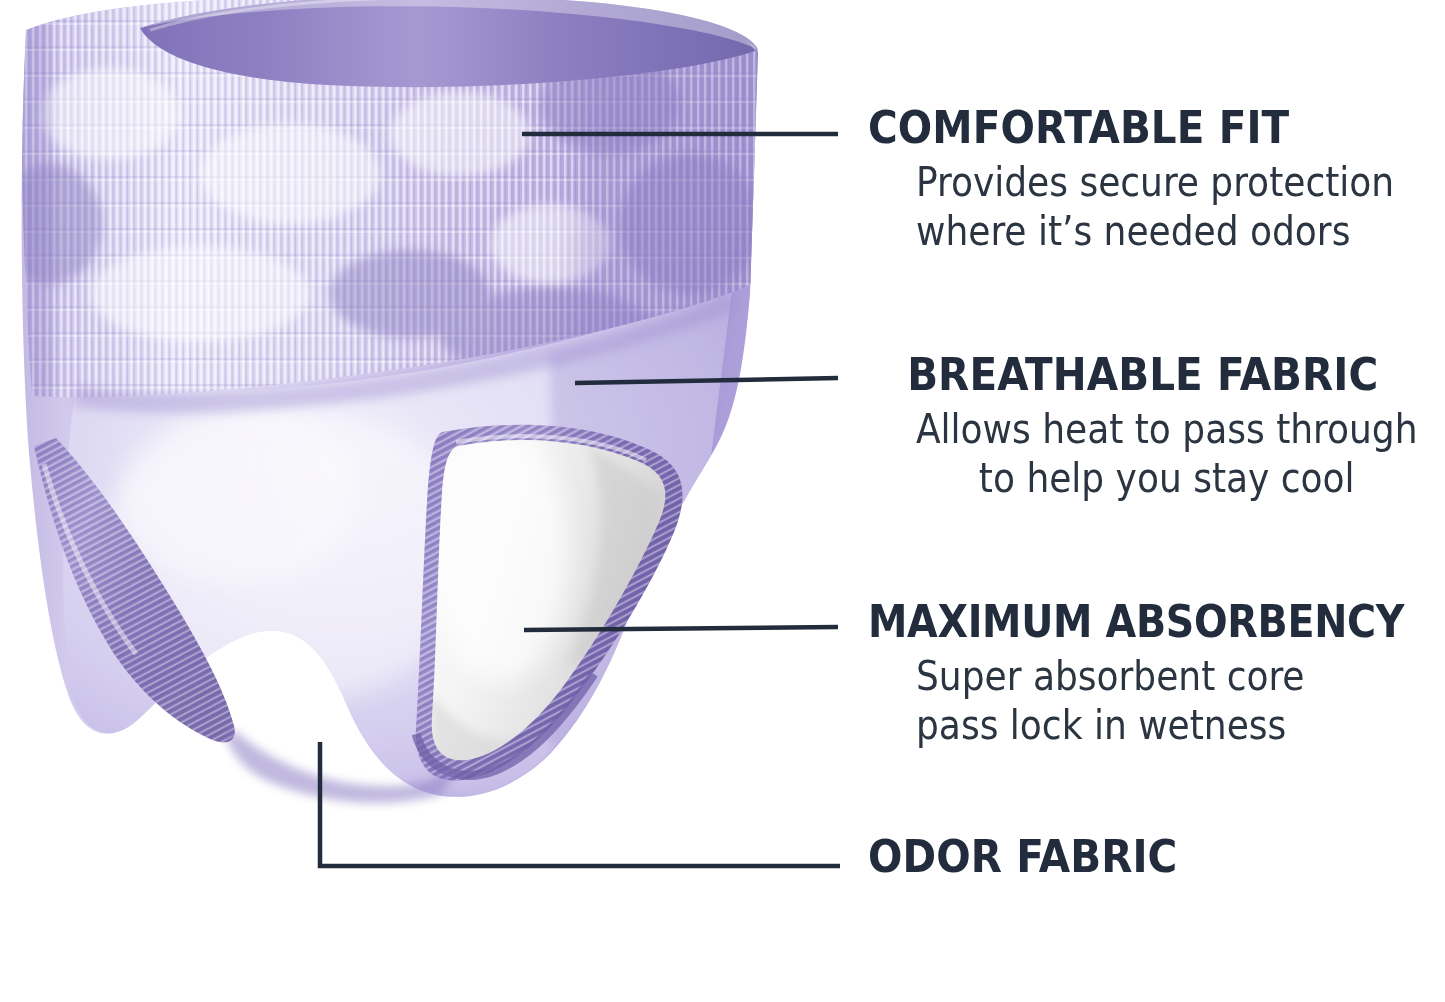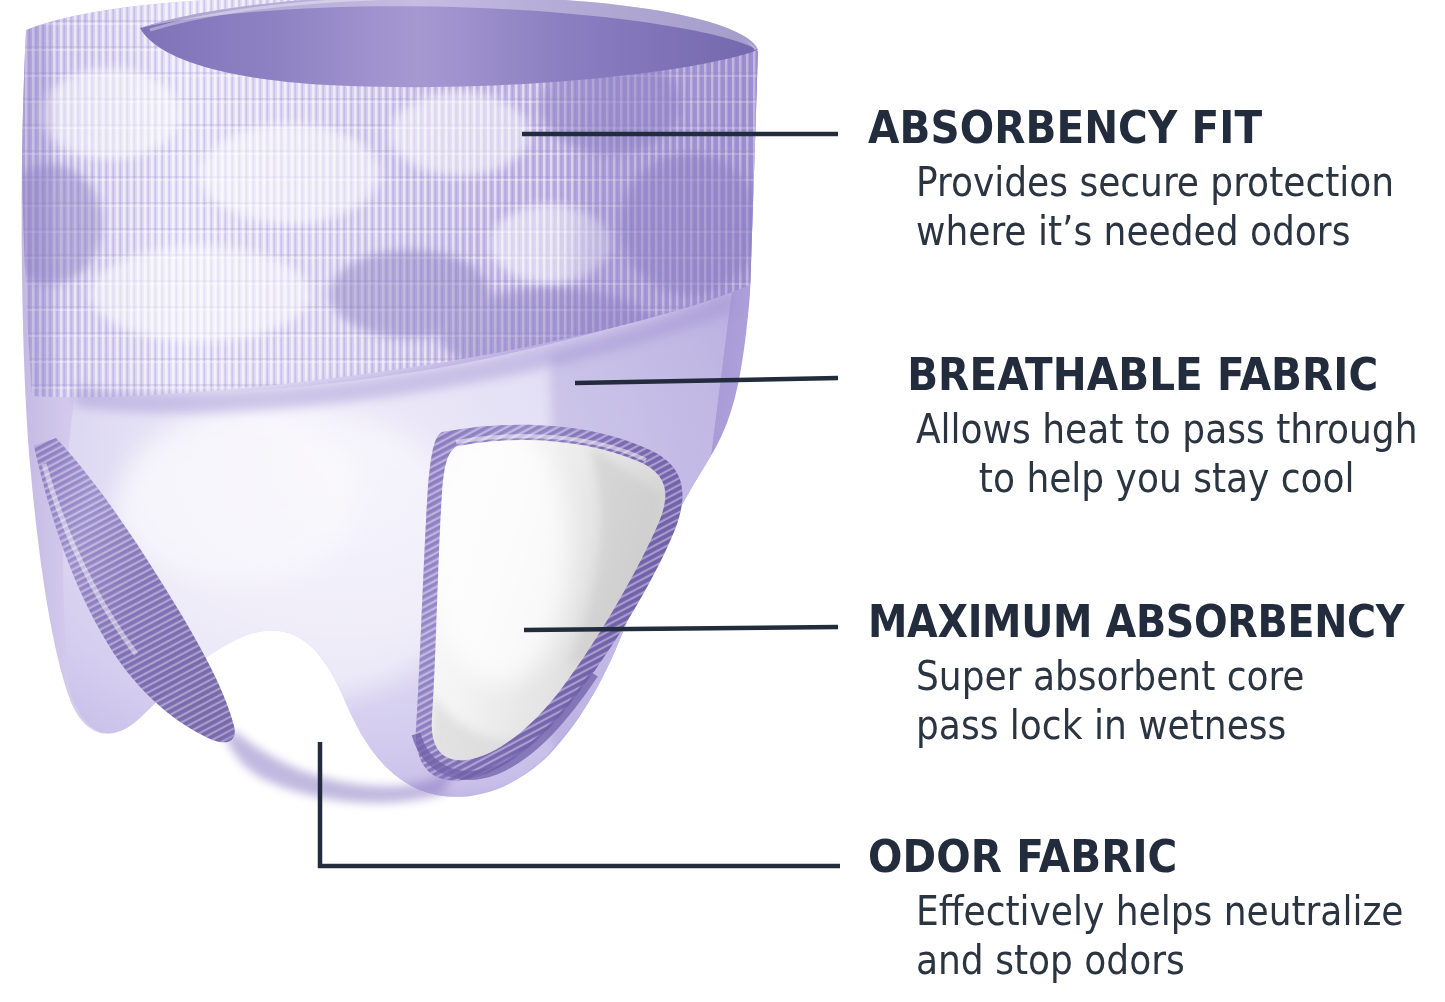--- a/index.html
+++ b/index.html
@@ -292,21 +292,21 @@
   </div>
 
   <svg id="leaders" viewBox="0 0 1445 1002" aria-hidden="true">
     <line x1="522" y1="134" x2="838" y2="134" stroke="#222c3c" stroke-width="4.5" stroke-linecap="butt"></line>
     <line x1="575" y1="383" x2="838" y2="378" stroke="#222c3c" stroke-width="4.5" stroke-linecap="butt"></line>
     <line x1="524" y1="630" x2="838" y2="627" stroke="#222c3c" stroke-width="4.5" stroke-linecap="butt"></line>
     <polyline points="320,742 320,866 840,866" fill="none" stroke="#222c3c" stroke-width="4.5" stroke-linejoin="miter" stroke-linecap="butt"></polyline>
   </svg>
 
   <div class="callout" id="callout-1">
-    <div class="c-title">ABSORBENCY FIT</div>
+    <div class="c-title">COMFORTABLE FIT</div>
     <div class="c-body">
       <span>Provides secure protection</span>
       <span>where it’s needed odors</span>
     </div>
   </div>
 
   <div class="callout" id="callout-2">
     <div class="c-title">BREATHABLE FABRIC</div>
     <div class="c-body">
       <span>Allows heat to pass through</span>
@@ -317,19 +317,15 @@
   <div class="callout" id="callout-3">
     <div class="c-title">MAXIMUM ABSORBENCY</div>
     <div class="c-body">
       <span>Super absorbent core</span>
       <span>pass lock in wetness</span>
     </div>
   </div>
 
   <div class="callout" id="callout-4">
     <div class="c-title">ODOR FABRIC</div>
-    <div class="c-body">
-      <span>Effectively helps neutralize</span>
-      <span>and stop odors</span>
-    </div>
   </div>
 
 </div>
 
 </body></html>

